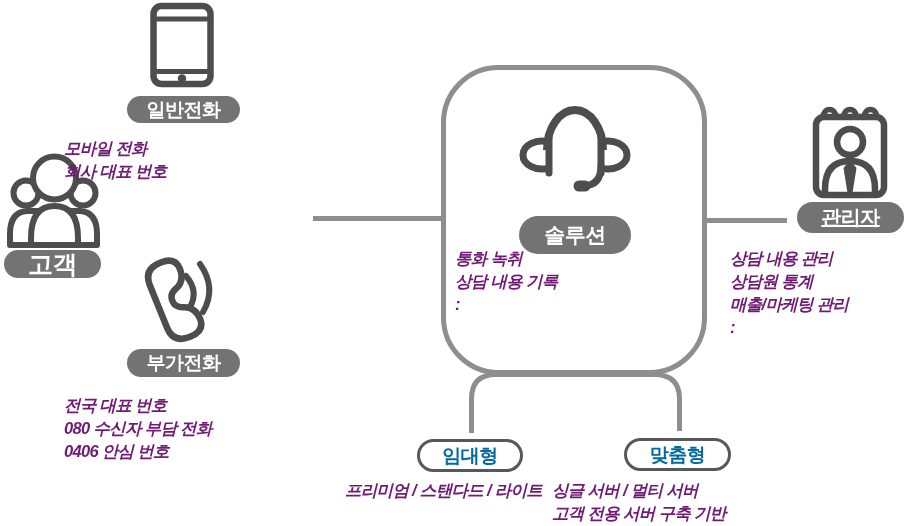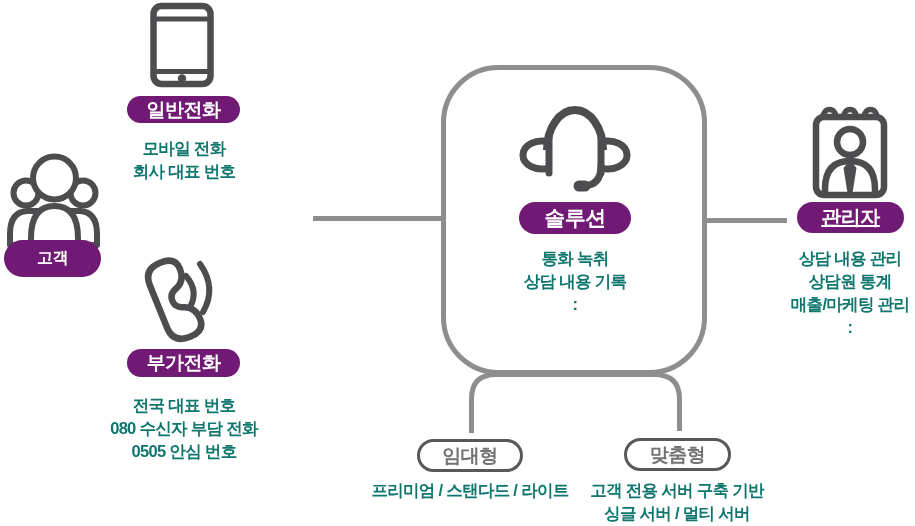--- a/index.html
+++ b/index.html
@@ -1,30 +1,30 @@
 <!DOCTYPE html>
 <html><head>
 <meta charset="utf-8">
 <style>
   html,body{margin:0;padding:0;background:#fff;}
   body{font-family:"Liberation Sans",sans-serif;}
   #stage{position:relative;width:915px;height:526px;background:#ffffff;overflow:hidden;}
   #shapes{position:absolute;left:0;top:0;width:915px;height:526px;pointer-events:none;}
   .pill{position:absolute;display:flex;align-items:center;justify-content:center;
         border-radius:999px;font-weight:700;letter-spacing:-0.5px;box-sizing:border-box;}
-  .pill.filled{background:#701a75;color:#ffffff;}
-  .pill.outline{border:3px solid #58585b;color:#737373;background:transparent;}
-  .tb{position:absolute;text-align:center;color:#0f766e;font-size:16.5px;font-weight:600;
-      line-height:23px;letter-spacing:-0.7px;}
+  .pill.filled{background:#737373;color:#ffffff;}
+  .pill.outline{border:3px solid #58585b;color:#0369a1;background:transparent;}
+  .tb{position:absolute;color:#701a75;font-size:16.5px;font-weight:600;
+      line-height:23px;letter-spacing:-0.7px;font-style:italic;}
   .tb div{white-space:nowrap;}
   
-  #pill-customer{left:4px;top:240px;width:97px;height:37px;font-size:16px;}
+  #pill-customer{left:4px;top:250px;width:97px;height:28px;font-size:25px;}
   #pill-general {left:127px;top:96px;width:113px;height:27px;font-size:19px;}
   #pill-extra   {left:127px;top:349px;width:113px;height:28px;font-size:19px;}
-  #pill-solution{left:519px;top:202px;width:112px;height:32px;font-size:21px;}
+  #pill-solution{left:519px;top:216px;width:112px;height:38px;font-size:21px;}
   #pill-admin   {left:797px;top:202px;width:107px;height:31px;font-size:20px;text-decoration:underline;}
   #pill-rental  {left:417px;top:439px;width:106px;height:33px;font-size:19px;}
   #pill-custom  {left:624px;top:438px;width:107px;height:33px;font-size:19px;}
   
   #tb-general {left:64px;top:137px;width:240px;}
   #tb-extra   {left:64px;top:394px;width:240px;}
   #tb-solution{left:455px;top:247px;width:240px;}
   #tb-admin   {left:730px;top:247px;width:240px;}
   #tb-rental  {left:345px;top:479px;width:250px;}
   #tb-custom  {left:552px;top:479px;width:250px;}
@@ -96,21 +96,21 @@
   <div id="pill-general" class="pill filled">일반전화</div>
   <div id="tb-general" class="tb">
     <div>모바일 전화</div>
     <div>회사 대표 번호</div>
   </div>
 
   <div id="pill-extra" class="pill filled">부가전화</div>
   <div id="tb-extra" class="tb">
     <div>전국 대표 번호</div>
     <div>080 수신자 부담 전화</div>
-    <div>0505 안심 번호</div>
+    <div>0406 안심 번호</div>
   </div>
 
   <div id="pill-solution" class="pill filled">솔루션</div>
   <div id="tb-solution" class="tb">
     <div>통화 녹취</div>
     <div>상담 내용 기록</div>
     <div>:</div>
   </div>
 
   <div id="pill-admin" class="pill filled">관리자</div>
@@ -121,17 +121,17 @@
     <div>:</div>
   </div>
 
   <div id="pill-rental" class="pill outline">임대형</div>
   <div id="tb-rental" class="tb">
     <div>프리미엄 / 스탠다드 / 라이트</div>
   </div>
 
   <div id="pill-custom" class="pill outline">맞춤형</div>
   <div id="tb-custom" class="tb">
+    <div>싱글 서버 / 멀티 서버</div>
     <div>고객 전용 서버 구축 기반</div>
-    <div>싱글 서버 / 멀티 서버</div>
   </div>
 
 </div>
 
 </body></html>

